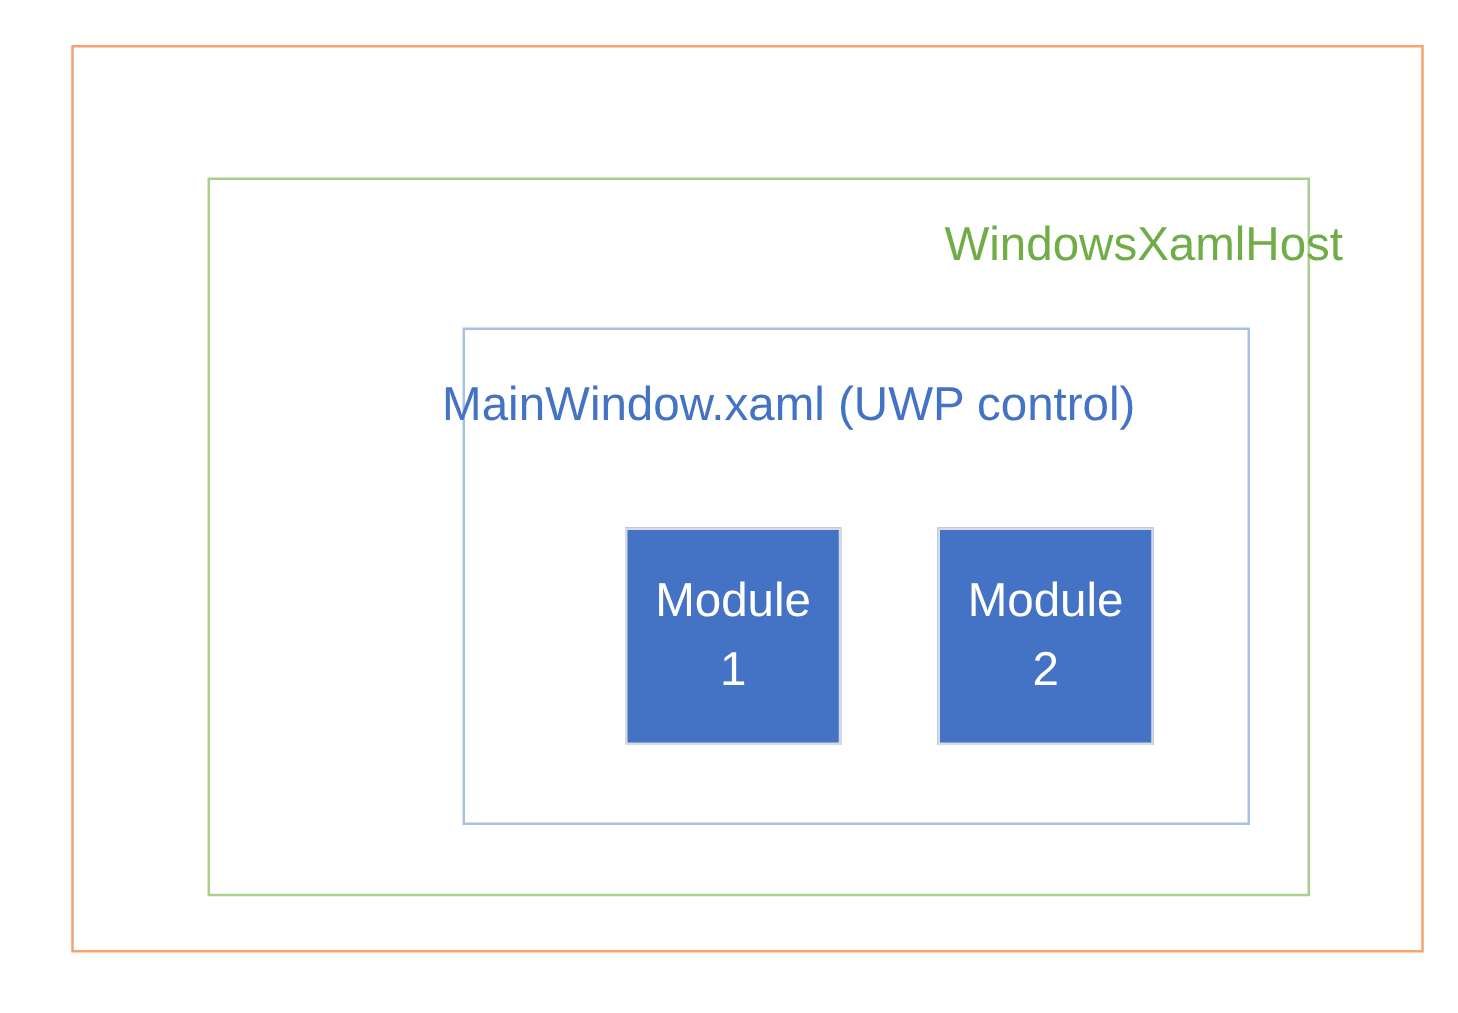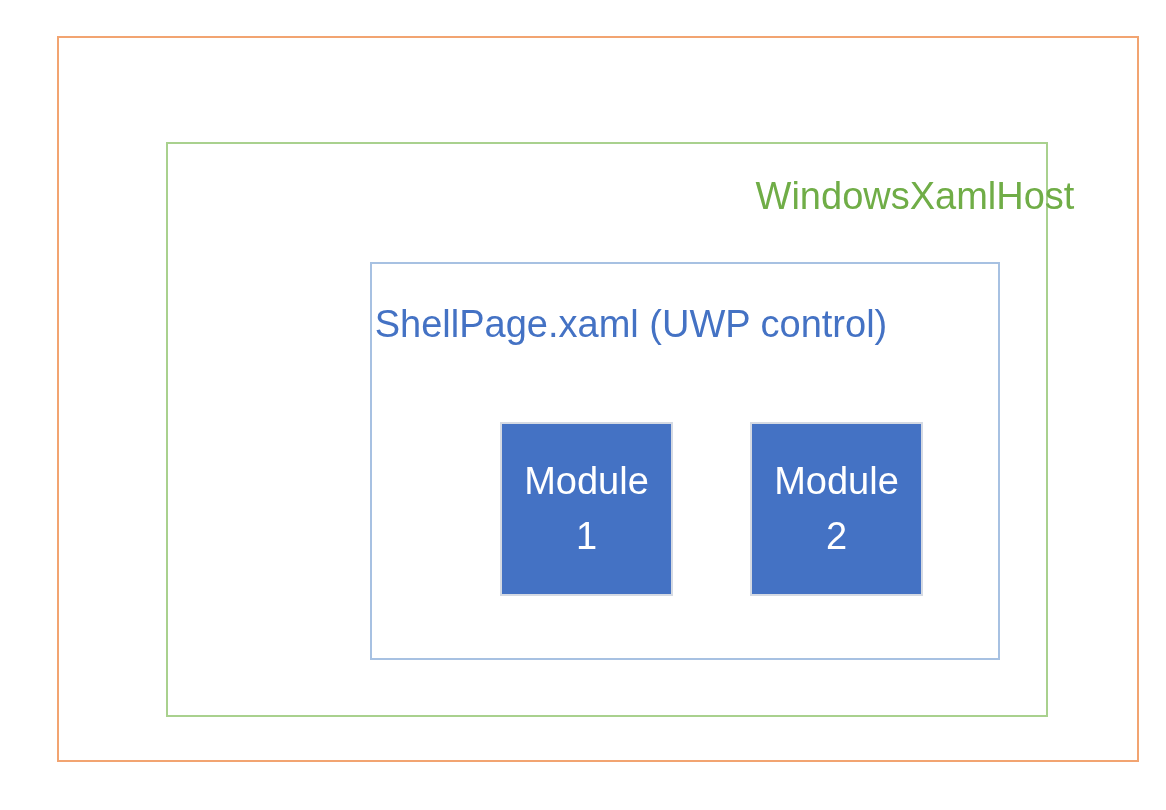--- a/index.html
+++ b/index.html
@@ -81,21 +81,21 @@
 
 <div class="canvas">
 
   <div class="box outer"></div>
   <div class="box host"></div>
   <div class="box shell"></div>
 
 
   <div class="label host-label">WindowsXamlHost</div>
 
-  <div class="label shell-label">ShellPage.xaml (UWP control)</div>
+  <div class="label shell-label">MainWindow.xaml (UWP control)</div>
 
   <div class="module m1">
     <div class="module-text">
       <div>Module</div>
       <div>1</div>
     </div>
   </div>
 
   <div class="module m2">
     <div class="module-text">

